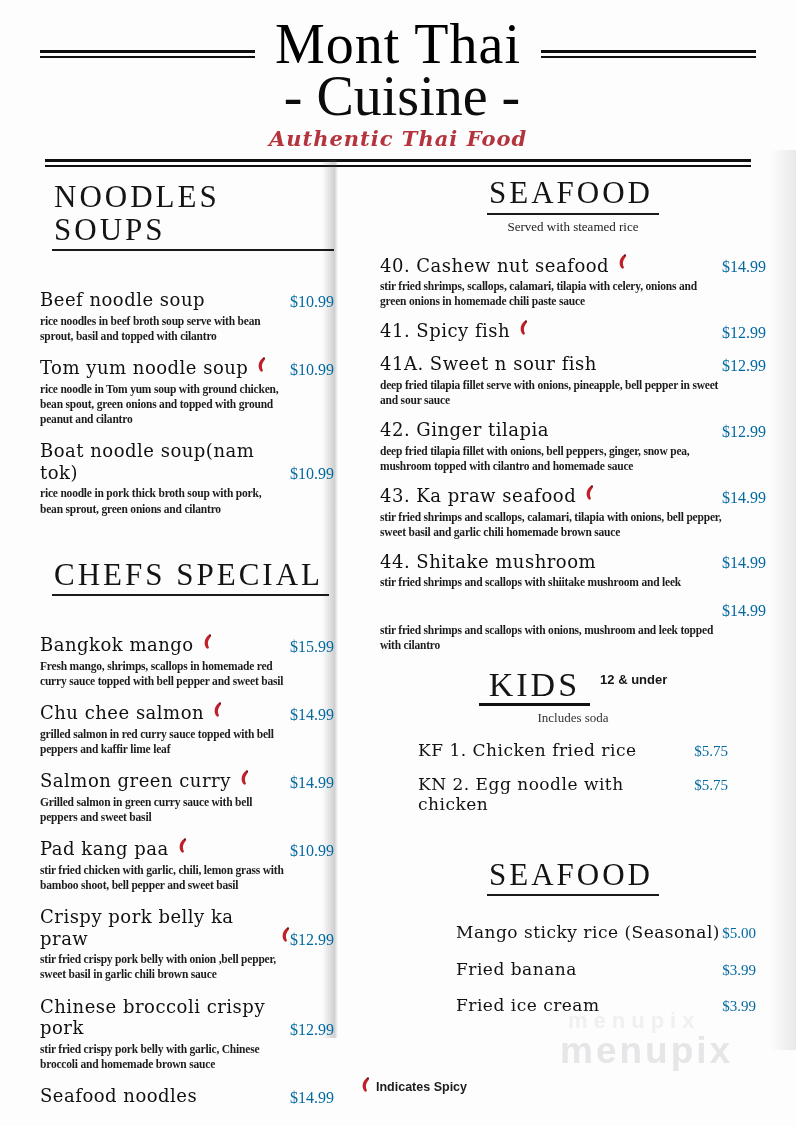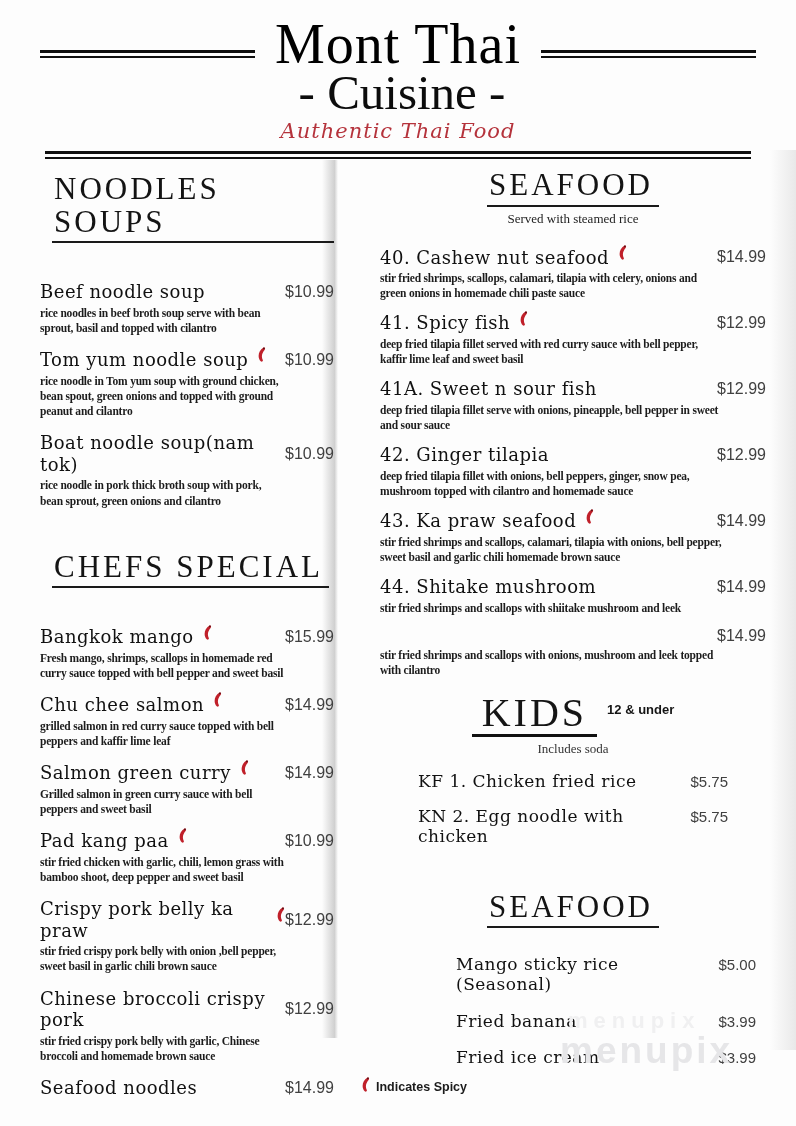--- a/index.html
+++ b/index.html
@@ -9,25 +9,25 @@
     background:#fdfdfd; color:#151515;
     position:relative; overflow:hidden;
   }
   
   .header { padding-top:16px; text-align:center; position:relative; }
   .title {
     font-family:"Liberation Serif", serif; font-size:56px; line-height:1.0;
     color:#000000; letter-spacing:1px;
   }
   .subtitle {
-    font-family:"Liberation Serif", serif; font-size:49px; line-height:1.0;
+    font-family:"Liberation Serif", serif; font-size:56px; line-height:1.0;
     margin-top:-4px; color:#0c0c0c;padding-left:8px;
   }
   .tagline {
-    font-family:"DejaVu Serif", serif; font-style:italic; font-weight:normal;
+    font-family:"DejaVu Serif", serif; font-style:italic; font-weight:bold;
     font-size:21px; color:#b5333c; margin-top:2px; letter-spacing:1px;
   }
   .dbl-rule { height:8px; border-top:3px solid #101010; border-bottom:2px solid #101010; }
   .rule-side { position:absolute; top:50px; width:215px; }
   .rule-left  { left:40px; }
   .rule-right { right:40px; }
   .header-bottom-rule { margin:8px 45px 0 45px; }
   
   .columns { display:flex; padding:10px 30px 0 40px; position:relative; }
   .col-left { width:294px; flex:none; }
@@ -47,43 +47,43 @@
     padding:0 6px 3px 2px; line-height:1.05;
   }
   .head-wrap-left { margin:4px 0 38px 12px; }
   .head-wrap-center { text-align:center; margin-bottom:4px; }
   .sub-head {
     text-align:center; font-family:"Liberation Serif", serif; font-size:13px;
     color:#222; margin:2px 0 20px 0;
   }
   
   .item { margin-bottom:13px; }
-  .row { display:flex; align-items:center; }
+  .row { display:flex; align-items:flex-end; }
   .nm {
     font-family:"DejaVu Serif", serif; font-size:18px; color:#111;
     letter-spacing:0.5px; line-height:1.2;
   }
   .pr {
-    font-family:Liberation Sans, sans-serif; font-size:16px; color:#404040;
+    font-family:Liberation Serif, serif; font-size:16px; color:#0369a1;
     margin-left:auto; white-space:nowrap;
   }
   .desc {
     font-family:Liberation Serif, serif; font-weight:bold; font-size:11.5px;
     color:#1c1c1c; line-height:1.32; margin-top:3px; letter-spacing:-0.2px;
   }
   .col-left .desc { max-width:245px; }
   .col-right .desc { max-width:345px; }
   .col-right .item { margin-bottom:11px; }
   .spicy { display:inline-block; margin-left:8px; transform:translateY(-3px); }
   
   .chili { width:10px; height:15px; display:inline-block; }
   
   .kids-head-row { text-align:center; margin-top:14px; position:relative; }
   .kids-head {
-    font-family:"Liberation Serif", serif; font-size:40px; letter-spacing:3px;
+    font-family:"Liberation Serif", serif; font-size:34px; letter-spacing:3px;
     display:inline-block; border-bottom:3px solid #111; padding:0 10px 0 10px; line-height:1.05;
   }
   .kids-age {
     font-family:"Liberation Sans", sans-serif; font-weight:bold; font-size:13px;
     margin-left:10px; position:relative; top:-12px;
   }
   .kids-sub {
     text-align:center; font-family:"Liberation Serif", serif; font-size:13px;
     color:#333; margin:4px 0 14px 0;
   }
@@ -204,21 +204,21 @@
       </div>
       <div class="item">
         <div class="row">
           <span class="nm">Pad kang paa</span>
           <span class="spicy"><svg class="chili" viewBox="0 0 10 16" style="display: inline-block;" xmlns="http://www.w3.org/2000/svg">
   <path d="M7.6 0.6 C9.0 0.1 9.9 1.6 9.0 2.9 C5.6 7.2 5.3 10.4 6.9 13.9 C7.5 15.2 5.8 16.3 4.7 15.2 C0.9 11.4 2.0 4.3 7.6 0.6 Z" fill="#c0202a"></path>
   <path d="M7.6 0.6 C8.4 0.3 9.2 0.8 9.3 1.6 L7.2 2.6 C7.0 1.8 7.1 1.0 7.6 0.6 Z" fill="#5d1015"></path>
 </svg></span>
           <span class="pr">$10.99</span>
         </div>
-        <div class="desc">stir fried chicken with garlic, chili, lemon grass with bamboo shoot, deep pepper and sweet basil</div>
+        <div class="desc">stir fried chicken with garlic, chili, lemon grass with bamboo shoot, bell pepper and sweet basil</div>
       </div>
       <div class="item">
         <div class="row">
           <span class="nm">Crispy pork belly ka praw</span>
           <span class="spicy"><svg class="chili" viewBox="0 0 10 16" style="display: inline-block;" xmlns="http://www.w3.org/2000/svg">
   <path d="M7.6 0.6 C9.0 0.1 9.9 1.6 9.0 2.9 C5.6 7.2 5.3 10.4 6.9 13.9 C7.5 15.2 5.8 16.3 4.7 15.2 C0.9 11.4 2.0 4.3 7.6 0.6 Z" fill="#c0202a"></path>
   <path d="M7.6 0.6 C8.4 0.3 9.2 0.8 9.3 1.6 L7.2 2.6 C7.0 1.8 7.1 1.0 7.6 0.6 Z" fill="#5d1015"></path>
 </svg></span>
           <span class="pr">$12.99</span>
         </div>
@@ -263,21 +263,20 @@
       </div>
       <div class="item">
         <div class="row">
           <span class="nm">41. Spicy fish</span>
           <span class="spicy"><svg class="chili" viewBox="0 0 10 16" style="display: inline-block;" xmlns="http://www.w3.org/2000/svg">
   <path d="M7.6 0.6 C9.0 0.1 9.9 1.6 9.0 2.9 C5.6 7.2 5.3 10.4 6.9 13.9 C7.5 15.2 5.8 16.3 4.7 15.2 C0.9 11.4 2.0 4.3 7.6 0.6 Z" fill="#c0202a"></path>
   <path d="M7.6 0.6 C8.4 0.3 9.2 0.8 9.3 1.6 L7.2 2.6 C7.0 1.8 7.1 1.0 7.6 0.6 Z" fill="#5d1015"></path>
 </svg></span>
           <span class="pr">$12.99</span>
         </div>
-        <div class="desc">deep fried tilapia fillet served with red curry sauce with bell pepper, kaffir lime leaf and sweet basil</div>
       </div>
       <div class="item">
         <div class="row">
           <span class="nm">41A. Sweet n sour fish</span>
           <span class="pr">$12.99</span>
         </div>
         <div class="desc">deep fried tilapia fillet serve with onions, pineapple, bell pepper in sweet and sour sauce</div>
       </div>
       <div class="item">
         <div class="row">

